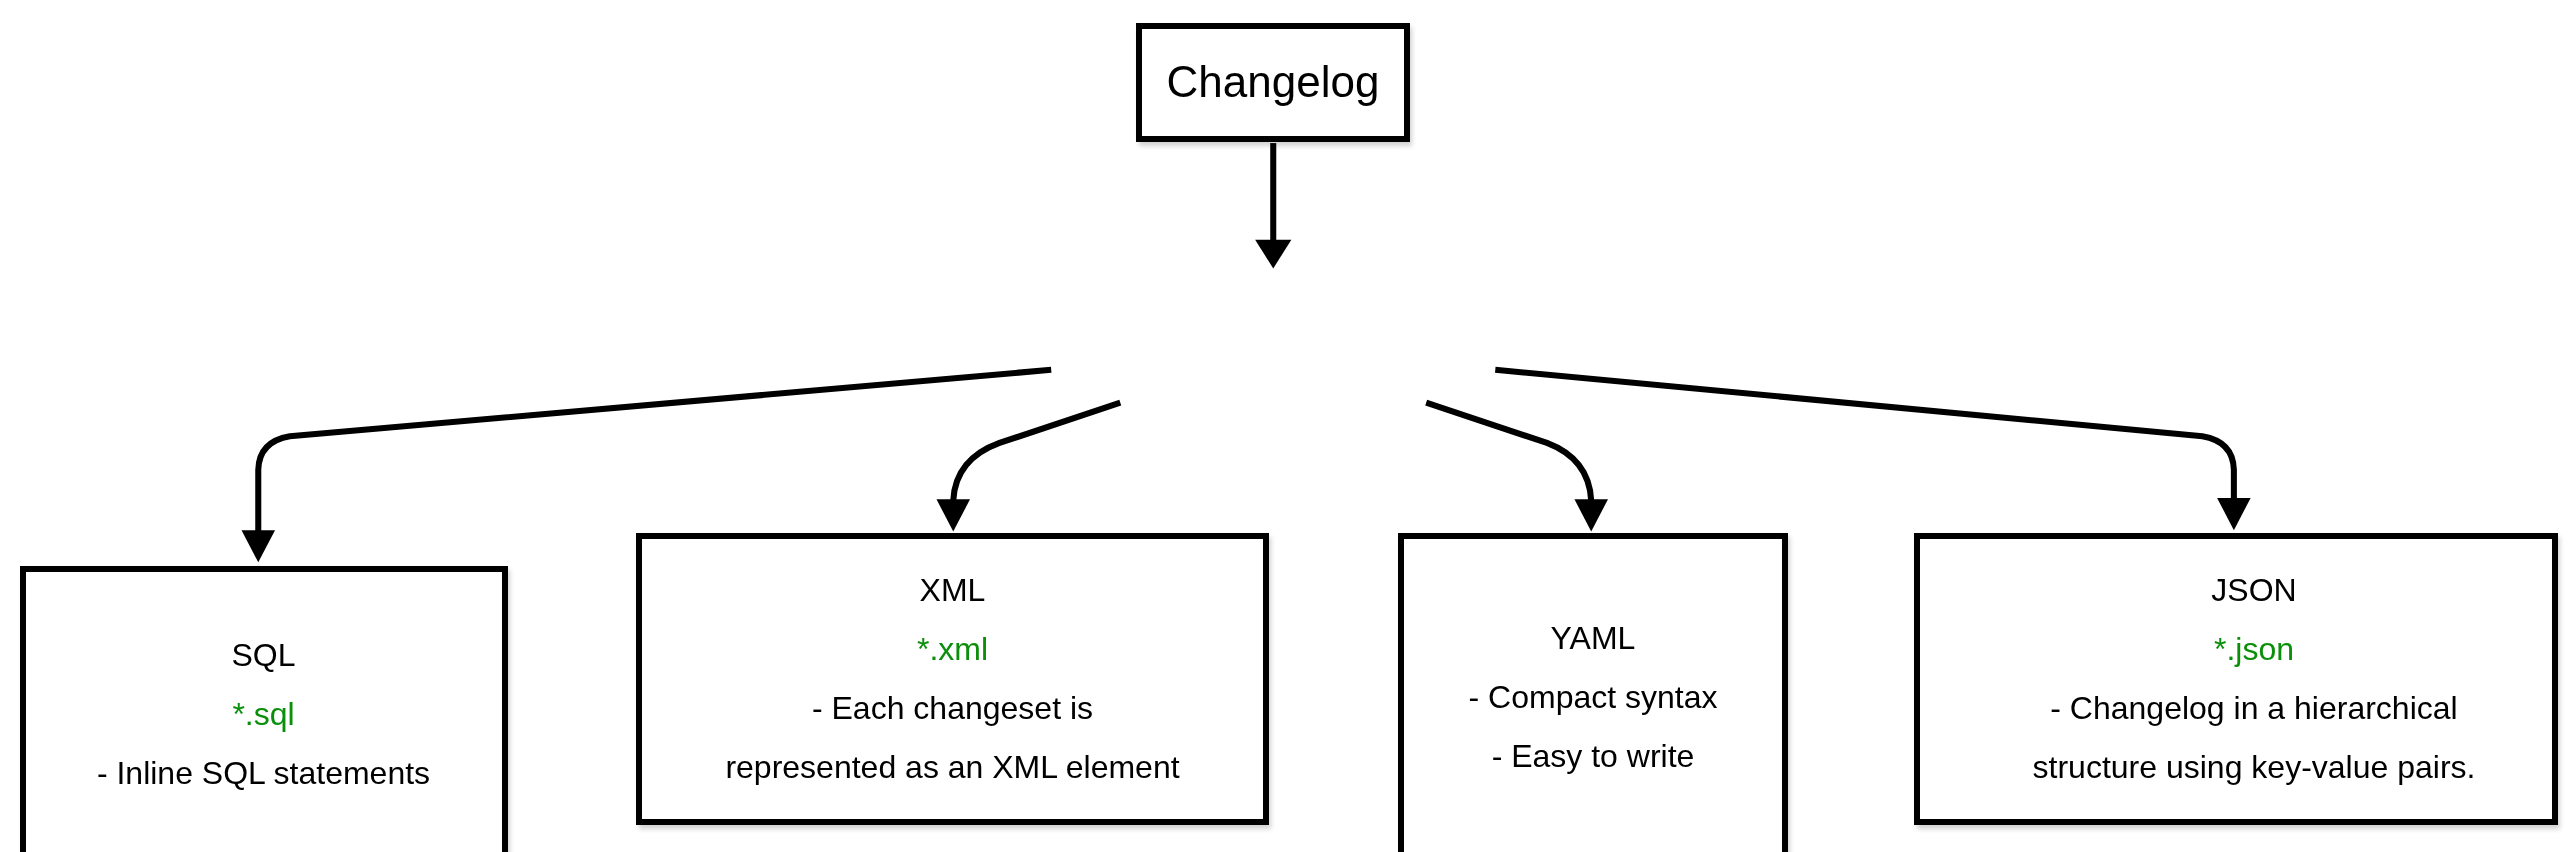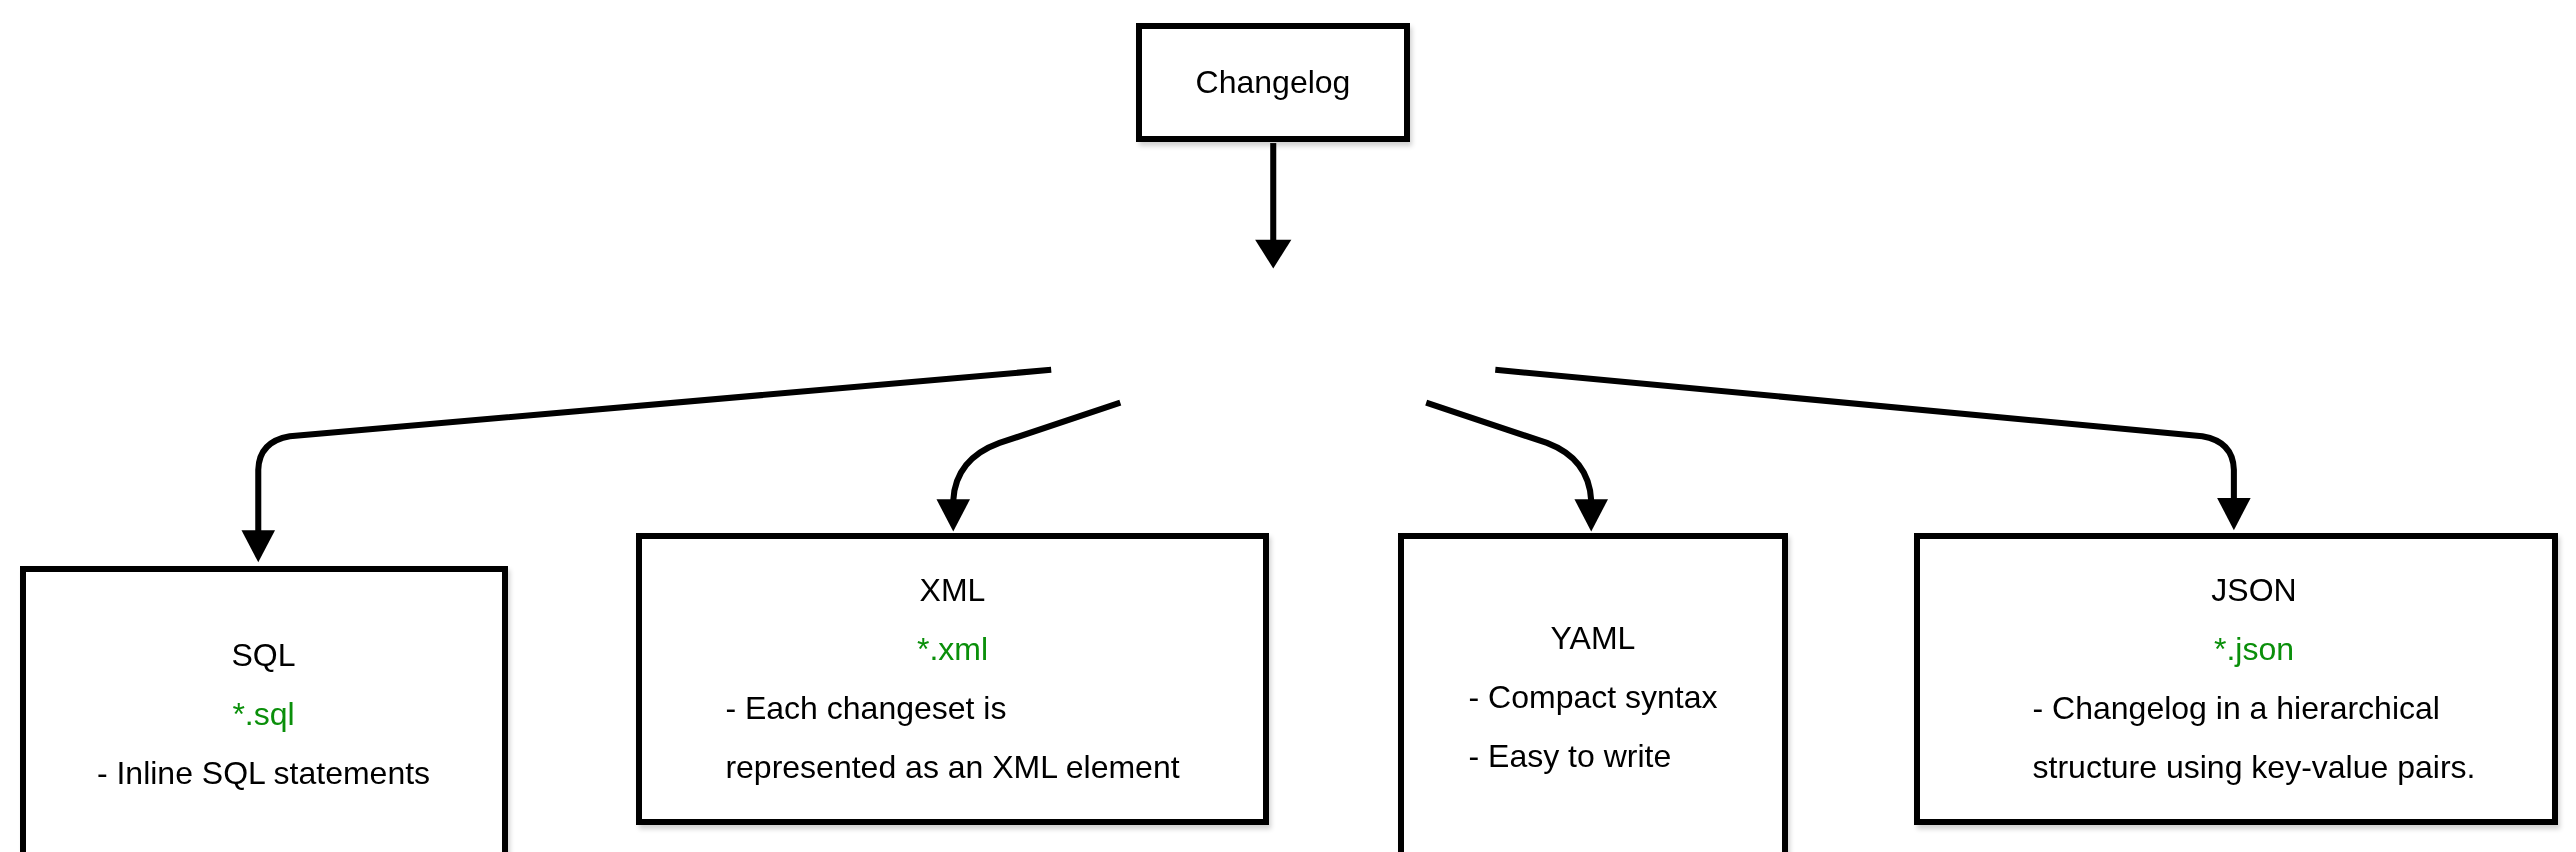--- a/index.html
+++ b/index.html
@@ -27,37 +27,38 @@
     box-sizing: border-box;
     background: #ffffff;
     border: 6.7px solid #000000;
     display: flex;
     align-items: center;
     justify-content: center;
     text-align: center;
     box-shadow: 3.4px 4px 4.7px rgba(0,0,0,0.18);
   }
   .node-label {
-    font-size: 32px;
+    font-size: 44px;
     line-height: 1.2;
     color: #000000;
     white-space: nowrap;
   }
   .box-root { left: 1136px; top: 23px;  width: 274px; height: 119px; }
   .box-hub  { left: 1051px; top: 279px; width: 444px; height: 120px; }
 
   .typebox {
     position: absolute;
     box-sizing: border-box;
     background: #ffffff;
     border: 6.7px solid #000000;
     display: flex;
     flex-direction: column;
     align-items: center;
     justify-content: center;
+    text-align: center;
     box-shadow: 3.4px 4px 4.7px rgba(0,0,0,0.18);
   }
   .t0 { left: 19.5px;   top: 566px; width: 488px; height: 296px; }
   .t1 { left: 636px;  top: 533px; width: 633px; height: 292px; }
   .t2 { left: 1398px; top: 533px; width: 390px; height: 328px; }
   .t3 { left: 1914px; top: 533px; width: 644px; height: 292px; padding-left: 36px; }
 
   .tline {
     font-size: 32px;
     line-height: 59px;

